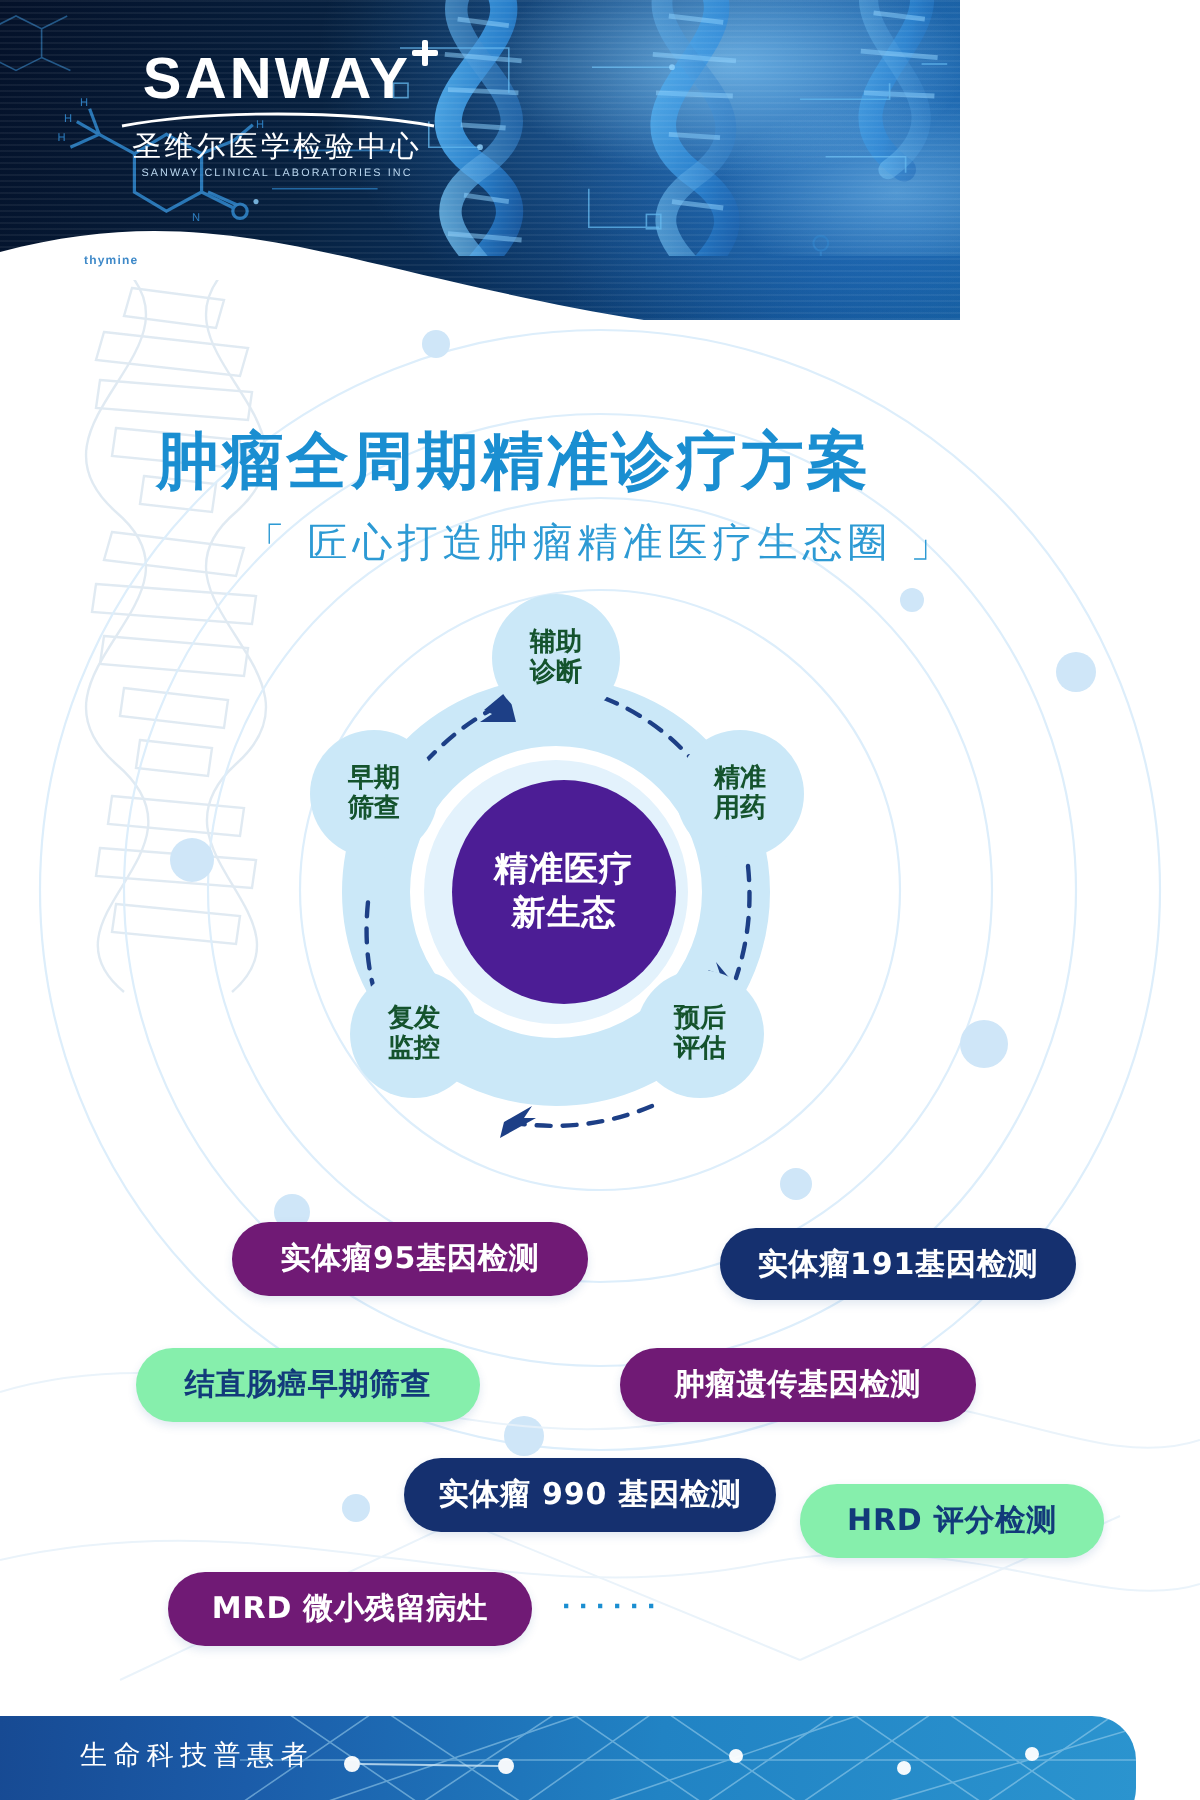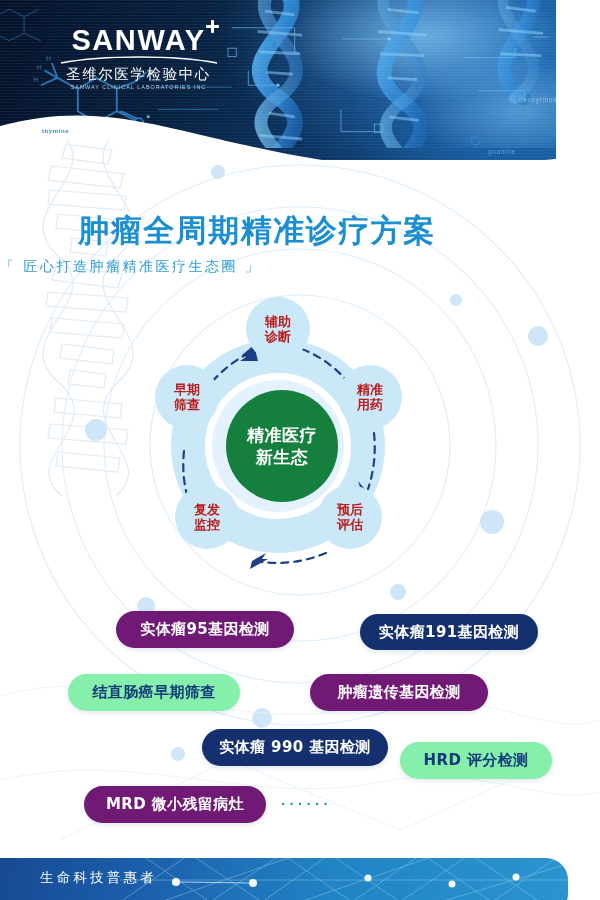--- a/index.html
+++ b/index.html
@@ -7,21 +7,21 @@
   body {
     font-family:"Liberation Sans","DejaVu Sans",sans-serif;
     background:#ffffff;
     position:relative;
     overflow:hidden;
   }
   #poster { position:relative; width:600px; height:900px; background:#fff; overflow:hidden; }
 
   
   .header {
-    position:absolute; top:0; left:0; width:556px; height:160px;
+    position:absolute; top:0; left:0; width:480px; height:160px;
     overflow:hidden;
     background:
       radial-gradient(ellipse 300px 200px at 78% 20%, rgba(60,150,235,.55) 0%, rgba(20,70,140,0) 72%),
       radial-gradient(ellipse 240px 180px at 95% 70%, rgba(40,120,210,.45) 0%, rgba(10,40,90,0) 75%),
       linear-gradient(110deg,#041129 0%,#06203f 34%,#0a3566 62%,#0d4a86 86%,#10558f 100%);
   }
   
   .scan {
     position:absolute; inset:0;
     background:repeating-linear-gradient(to bottom, rgba(255,255,255,.055) 0 1px, rgba(0,0,0,0) 1px 3px);
@@ -64,44 +64,44 @@
   
   .bg-decor { position:absolute; left:0; top:140px; width:600px; height:720px; }
 
   
   .title {
     position:absolute; left:0; top:210px; width:514px; text-align:center;
     font-size:31px; font-weight:bold; color:#1a8ed1; letter-spacing:1.5px;
     font-family:"DejaVu Sans","Liberation Sans",sans-serif;
   }
   .subtitle {
-    position:absolute; left:0; top:258px; width:600px; text-align:left;
-    font-size:14px; color:#2d9ad4; letter-spacing:2.5px;
+    position:absolute; left:0; top:258px; width:600px; text-align:center;
+    font-size:20px; color:#2d9ad4; letter-spacing:2.5px;
     font-family:"DejaVu Sans","Liberation Sans",sans-serif;
   }
 
   
   .cycle { position:absolute; left:130px; top:295px; width:340px; height:300px; }
   .cycle-svg { position:absolute; inset:0; }
   .node {
     position:absolute; border-radius:50%;
     background:#cbe8f8;
     display:flex; align-items:center; justify-content:center;
     text-align:center; line-height:1.18;
-    color:#b91c1c; font-weight:bold; font-size:13px;
+    color:#14532d; font-weight:bold; font-size:13px;
     font-family:"DejaVu Sans","Liberation Sans",sans-serif;
   }
   .n-top    { left:116px; top:2px;   width:64px; height:64px; }
   .n-left   { left:25px;  top:70px;  width:64px; height:64px; }
   .n-right  { left:208px; top:70px;  width:64px; height:64px; }
   .n-bl     { left:45px;  top:190px; width:64px; height:64px; }
   .n-br     { left:188px; top:190px; width:64px; height:64px; }
   .core {
     position:absolute; left:96px; top:95px; width:112px; height:112px;
-    border-radius:50%; background:#15803d;
+    border-radius:50%; background:#4c1d95;
     display:flex; align-items:center; justify-content:center;
     color:#fff; font-weight:bold; font-size:17px; line-height:1.3;
     text-align:center; letter-spacing:.5px;
     font-family:"DejaVu Sans","Liberation Sans",sans-serif;
   }
 
   
   .pill {
     position:absolute; border-radius:20px;
     display:flex; align-items:center; justify-content:center;

